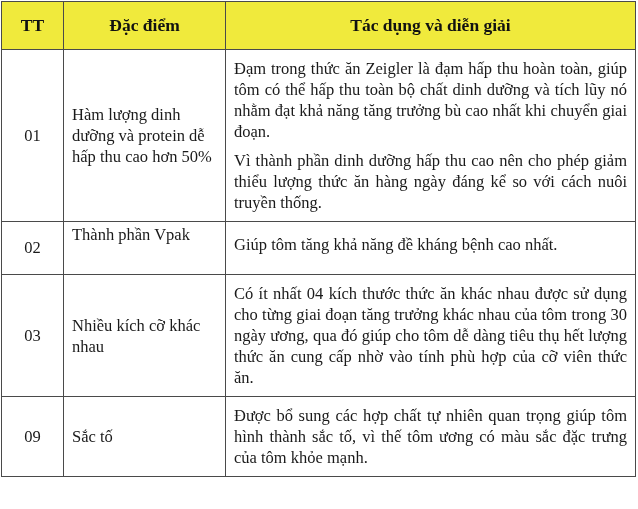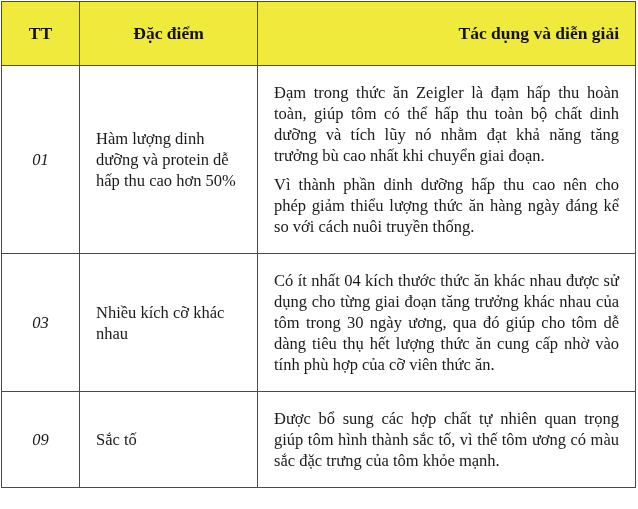--- a/index.html
+++ b/index.html
@@ -17,37 +17,36 @@
     table.doc-table {
       position: absolute;
       left: 1px;
       top: 1px;
       width: 635px;
       border-collapse: collapse;
       table-layout: fixed;
     }
     table.doc-table td, table.doc-table th {
       border: 1.3px solid #4a4a4a;
-      padding: 16px;
+      padding: 8px;
       vertical-align: middle;
     }
     table.doc-table th {
       background: #f0ea3c;
       font-weight: bold;
       font-size: 17.5px;
       height: 31px;
       color: #111;
     }
     th.col-tt { width: 45px; text-align: center; }
     th.col-feature { width: 145px; text-align: center; margin-top: 8px; }
-    th.col-effect { text-align: right; }
+    th.col-effect { text-align: center; }
     td.cell-tt {
       text-align: center;
       font-size: 16.5px;
-      font-style: italic;
     }
     td.cell-feature {
       font-size: 16.5px;
       line-height: 21px;
       padding: 0 6px 0 8px;
       text-align: left;
     }
     td.cell-effect {
       font-size: 16.5px;
       line-height: 21px;
@@ -83,20 +82,27 @@
   </thead>
   <tbody>
     <tr class="row-1">
       <td class="cell-tt">01</td>
       <td class="cell-feature">Hàm lượng dinh dưỡng và protein dễ hấp thu cao hơn 50%</td>
       <td class="cell-effect">
         <p>Đạm trong thức ăn Zeigler là đạm hấp thu hoàn toàn, giúp tôm có thể hấp thu toàn bộ chất dinh dưỡng và tích lũy nó nhằm đạt khả năng tăng trưởng bù cao nhất khi chuyển giai đoạn.</p>
         <p>Vì thành phần dinh dưỡng hấp thu cao nên cho phép giảm thiểu lượng thức ăn hàng ngày đáng kể so với cách nuôi truyền thống.</p>
       </td>
     </tr>
+    <tr class="row-2">
+      <td class="cell-tt">02</td>
+      <td class="cell-feature">Thành phần Vpak</td>
+      <td class="cell-effect">
+        <p>Giúp tôm tăng khả năng đề kháng bệnh cao nhất.</p>
+      </td>
+    </tr>
     <tr class="row-3">
       <td class="cell-tt">03</td>
       <td class="cell-feature">Nhiều kích cỡ khác nhau</td>
       <td class="cell-effect">
         <p>Có ít nhất 04 kích thước thức ăn khác nhau được sử dụng cho từng giai đoạn tăng trưởng khác nhau của tôm trong 30 ngày ương, qua đó giúp cho tôm dễ dàng tiêu thụ hết lượng thức ăn cung cấp nhờ vào tính phù hợp của cỡ viên thức ăn.</p>
       </td>
     </tr>
     <tr class="row-5">
       <td class="cell-tt">09</td>
       <td class="cell-feature">Sắc tố</td>

